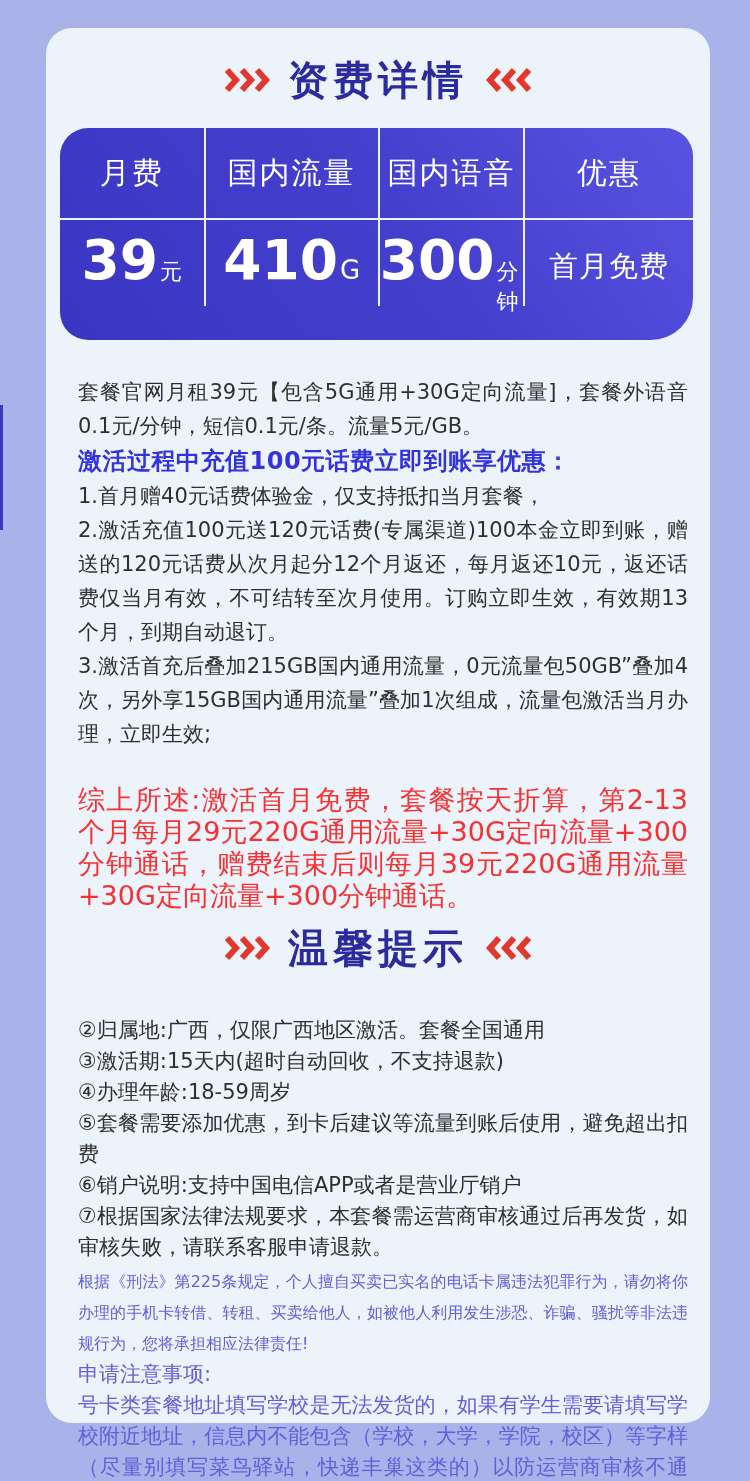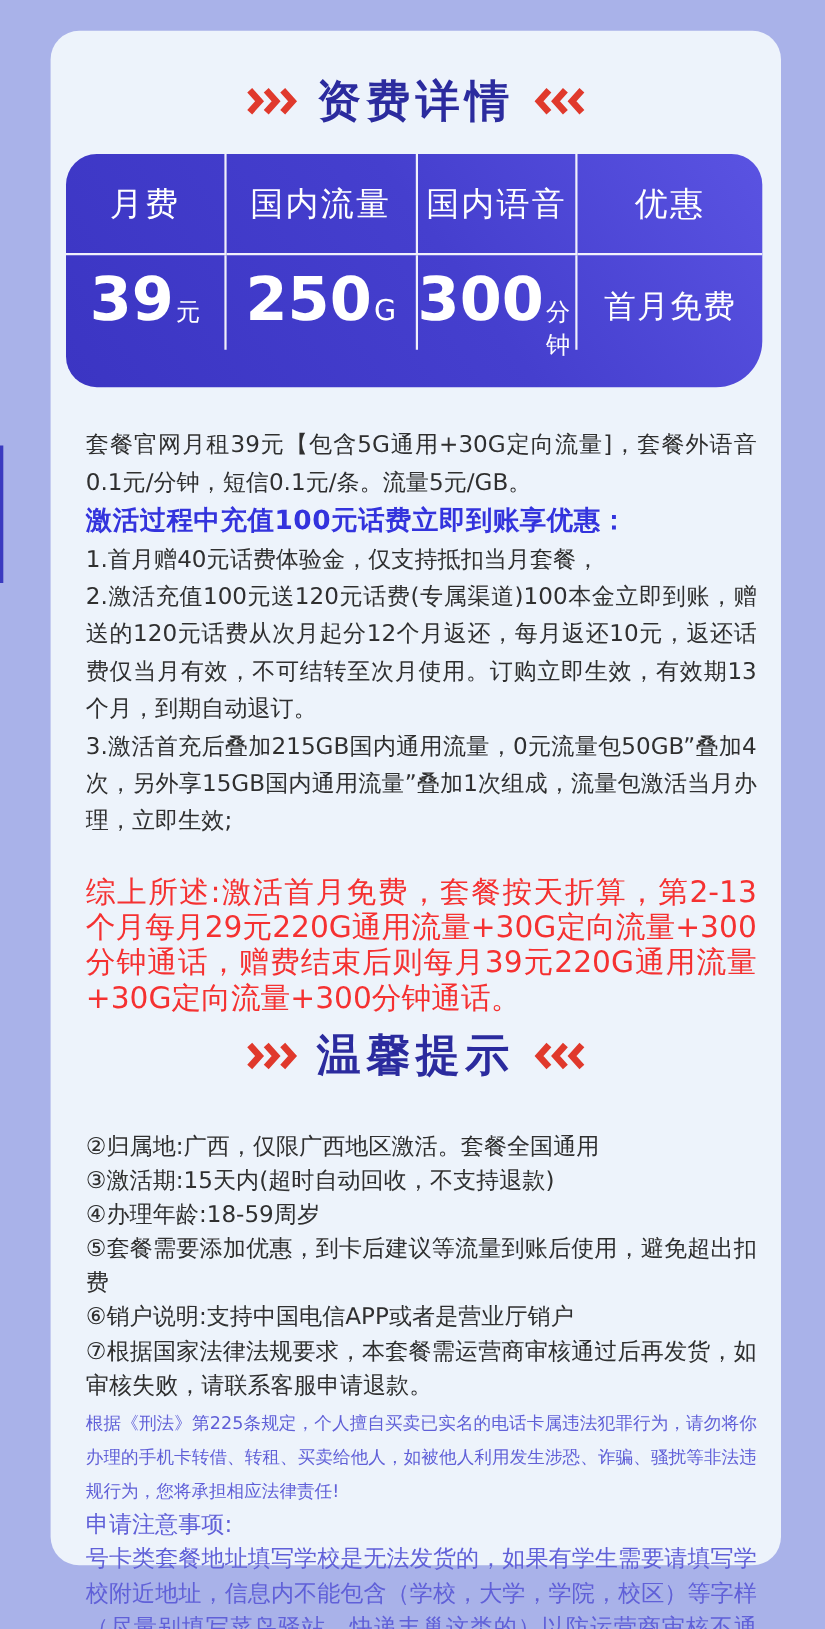--- a/index.html
+++ b/index.html
@@ -19,21 +19,21 @@
     background:var(--card-bg,#edf3fb);
     border-radius:26px;
     box-sizing:border-box;
   }
   
   .sec-title{
     display:flex;align-items:center;justify-content:center;
     gap:14px;
     height:46px;
   }
-  .sec-title.first{margin-top:41px;}
+  .sec-title.first{margin-top:29px;}
   .sec-title.second{margin-top:13px;}
   .sec-title .t{
     font-family:"DejaVu Serif","Liberation Serif",serif;
     font-weight:bold;
     font-size:40px;
     letter-spacing:5px;
     color:var(--title-blue,#2b2b9e);
     line-height:46px;
   }
   .chev{display:block;}
@@ -129,21 +129,21 @@
       <div class="cell hdr">月费</div>
       <div class="cell hdr">国内流量</div>
       <div class="cell hdr">国内语音</div>
       <div class="cell hdr last">优惠</div>
 
       <div class="cell val">
         <span class="num">39</span>
           <span class="unit">元</span>
       </div>
       <div class="cell val">
-        <span class="num">250</span>
+        <span class="num">410</span>
           <span class="unit g">G</span>
       </div>
       <div class="cell val">
         <span class="num">300</span>
           <span class="unit">分钟</span>
       </div>
       <div class="cell val last text-cell">
         <span class="small-text">首月免费</span>
       </div>
     </div>

